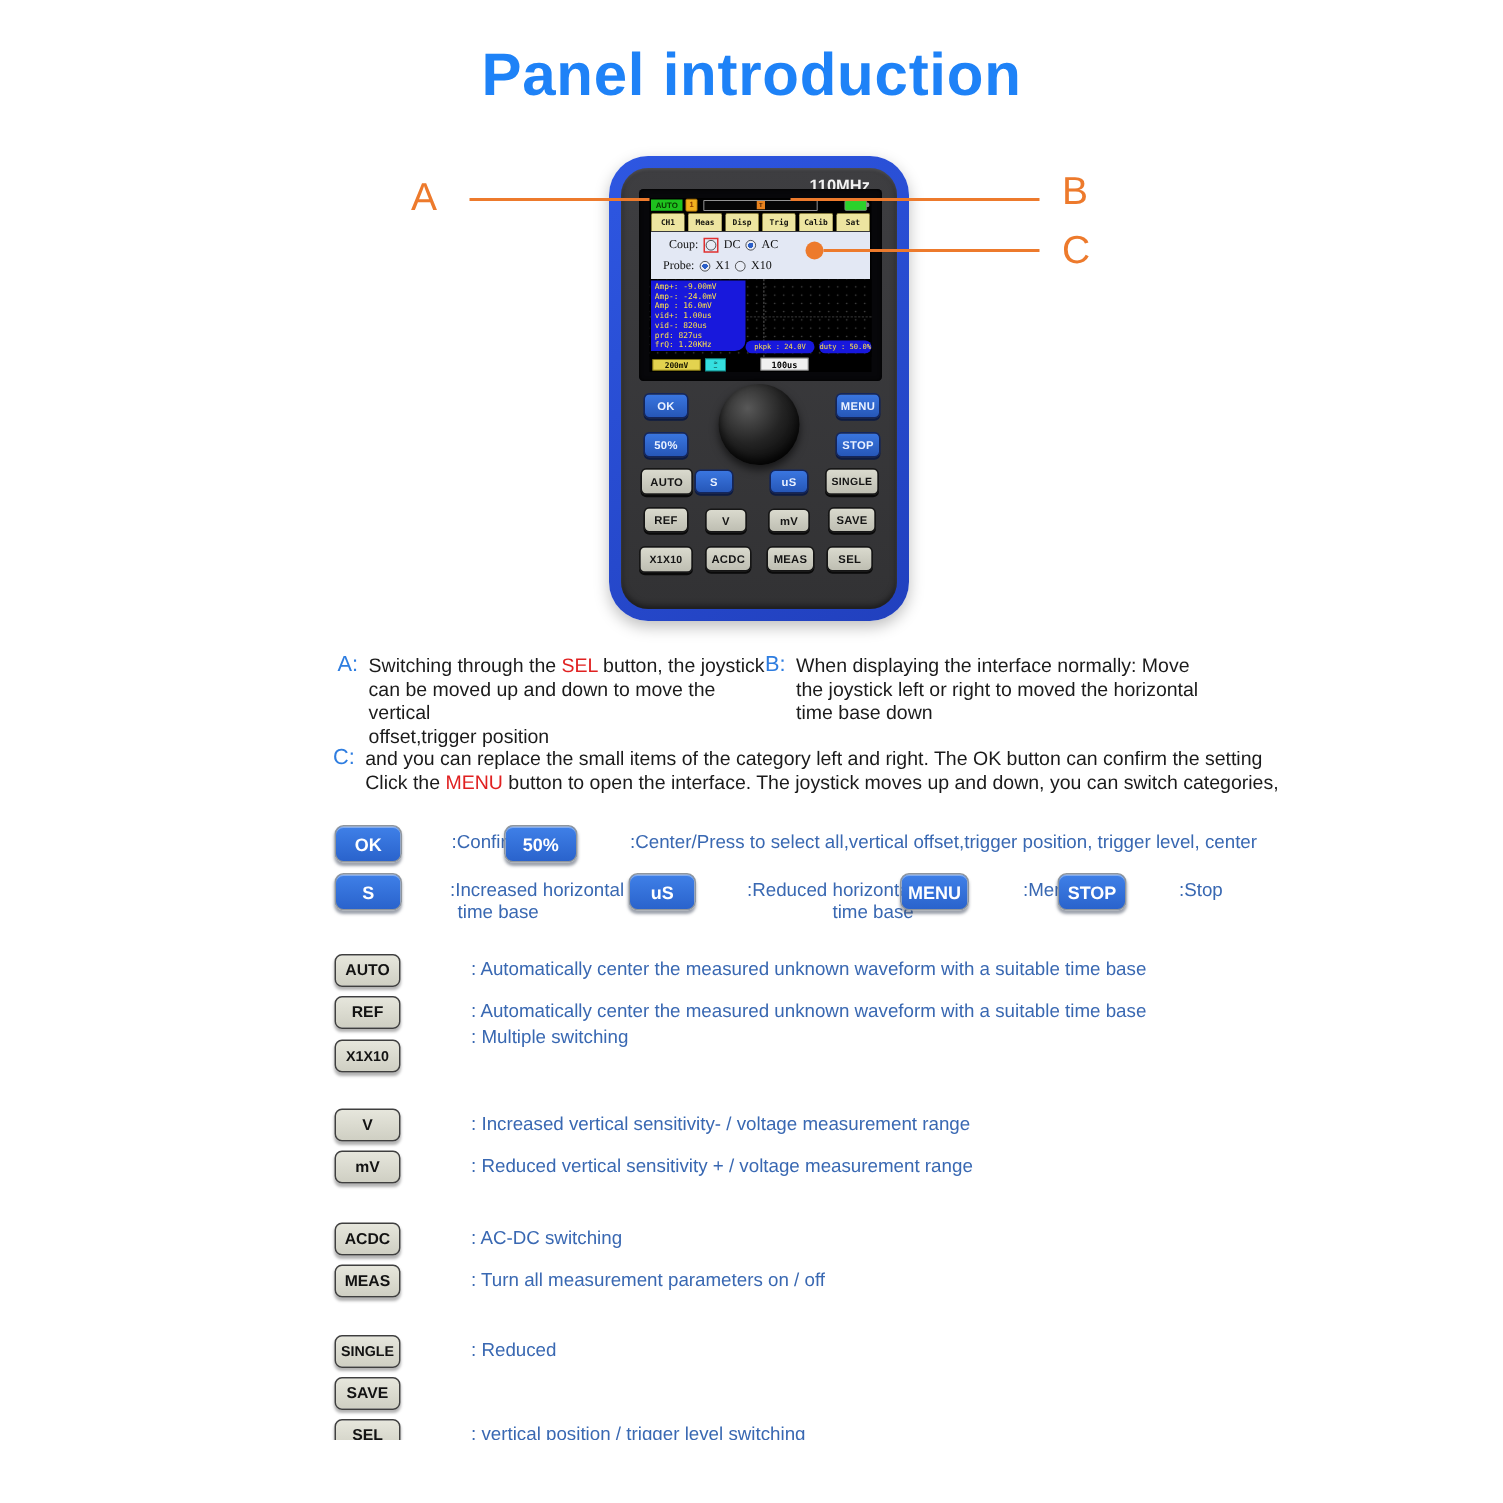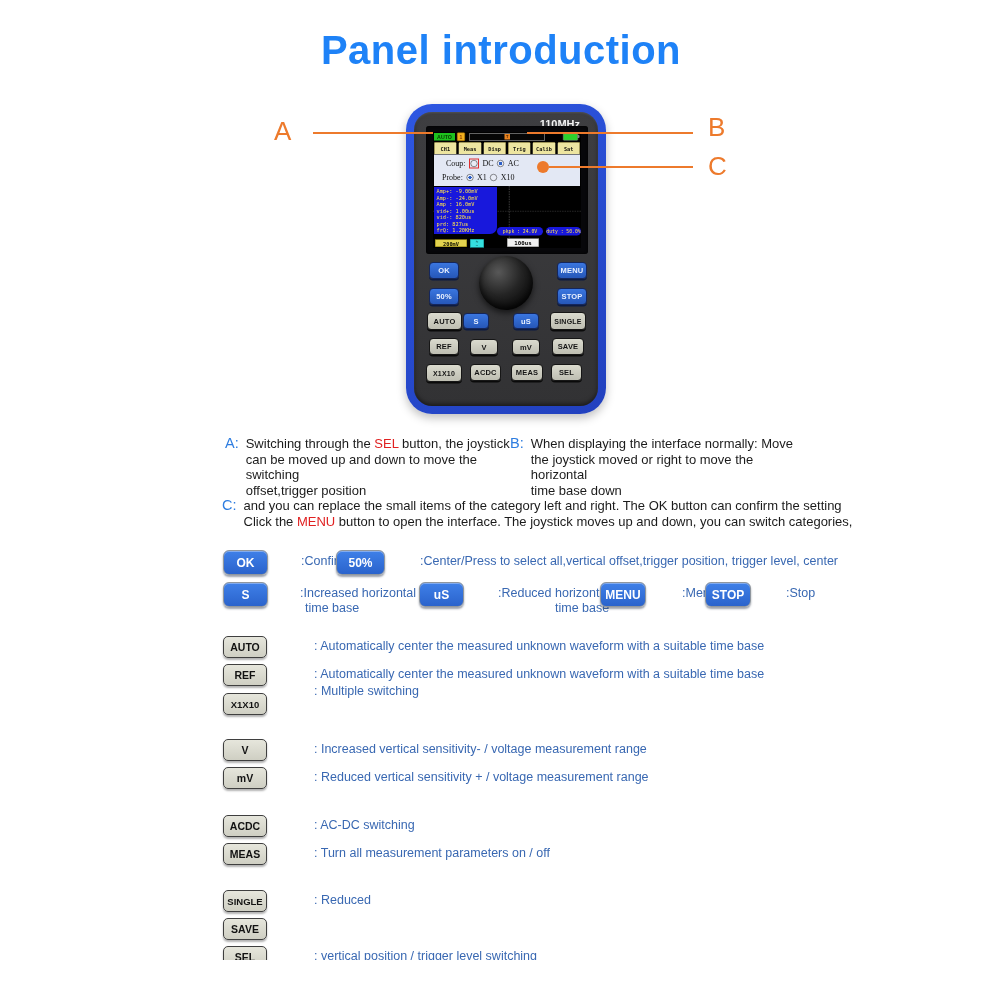--- a/index.html
+++ b/index.html
@@ -197,30 +197,30 @@
   <div class="abs ptr-letter" style="left:708px;top:151px;">C</div>
   <div class="abs ptr-line" style="left:313px;top:132px;width:120px;"></div>
   <div class="abs ptr-line" style="left:527px;top:132px;width:166px;"></div>
   <div class="abs ptr-line" style="left:549px;top:166px;width:144px;"></div>
   <div id="c-dot" class="abs"></div>
 
   <div class="abs ann" style="left:225px;top:436px;width:285px;">
     <span class="ann-label">A:</span>
     <div>
       <div><span>Switching through the </span><span class="redword">SEL</span><span> button, the joystick</span></div>
-      <div>can be moved up and down to move the switching</div>
+      <div>can be moved up and down to move the vertical</div>
       <div>offset,trigger position</div>
     </div>
   </div>
 
   <div class="abs ann" style="left:510px;top:436px;width:300px;">
     <span class="ann-label">B:</span>
     <div>
       <div>When displaying the interface normally: Move</div>
-      <div>the joystick moved or right to move the horizontal</div>
+      <div>the joystick left or right to moved the horizontal</div>
       <div>time base down</div>
     </div>
   </div>
 
   <div class="abs ann" style="left:222px;top:498px;width:640px;">
     <span class="ann-label">C:</span>
     <div>
       <div>and you can replace the small items of the category left and right. The OK button can confirm the setting</div>
       <div><span>Click the </span><span class="redword">MENU</span><span> button to open the interface. The joystick moves up and down, you can switch categories,</span></div>
     </div>

